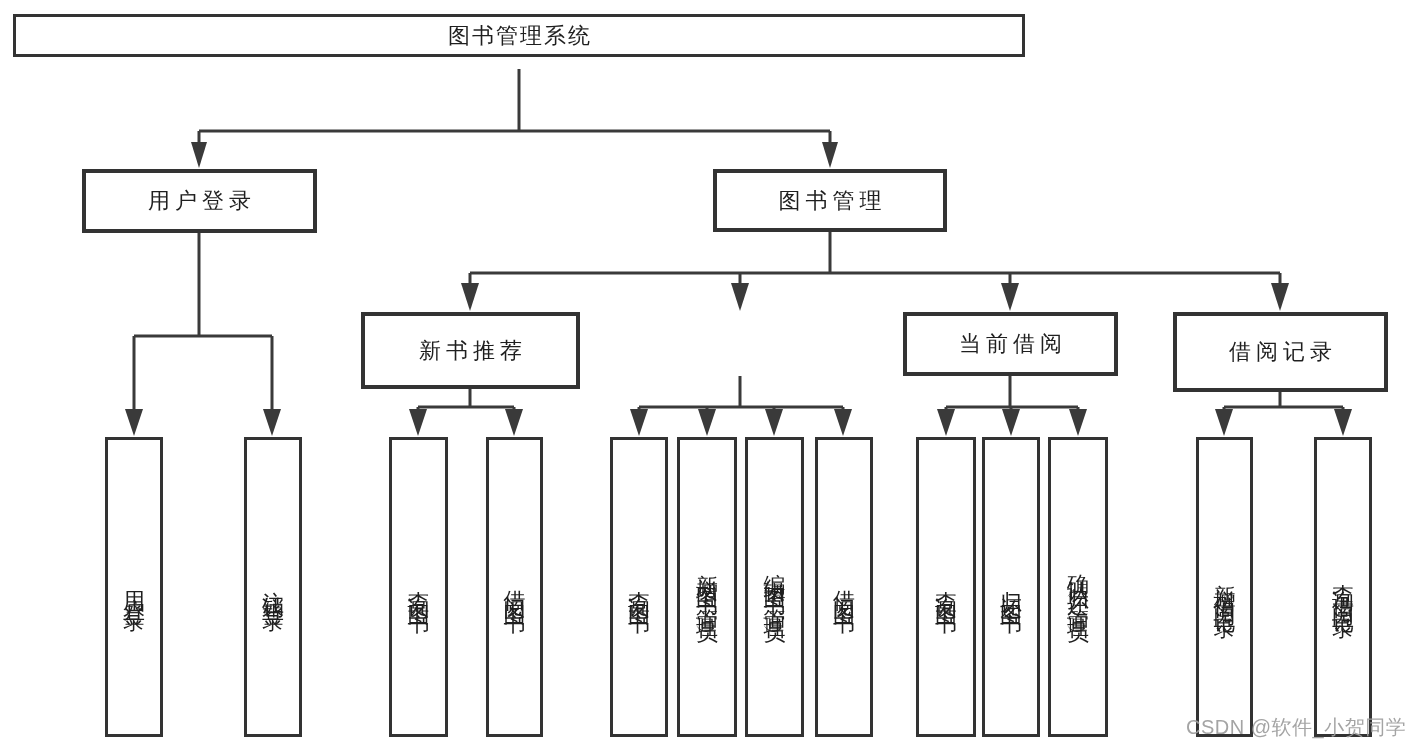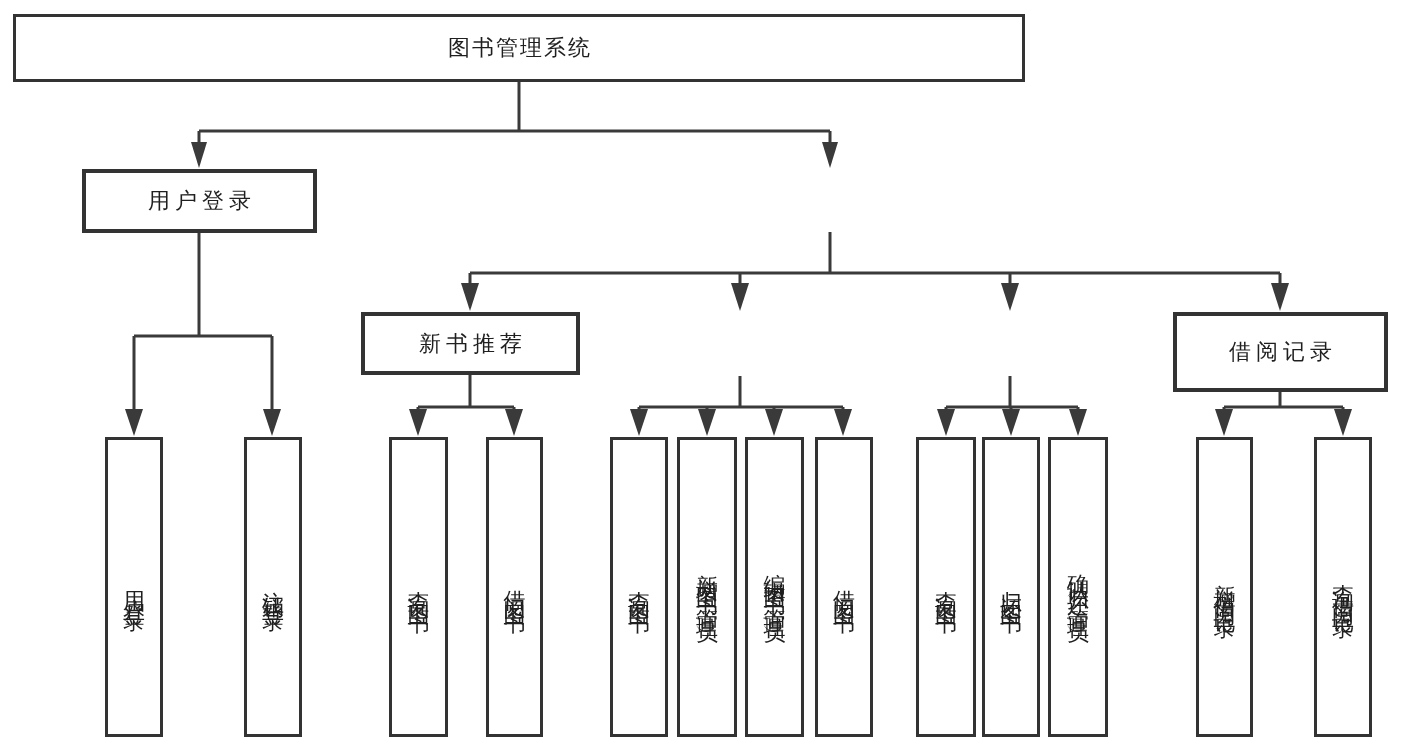--- a/index.html
+++ b/index.html
@@ -108,30 +108,36 @@
       <polygon points="1002,409 1020,409 1011,436" stroke="none"></polygon>
       <polygon points="1069,409 1087,409 1078,436" stroke="none"></polygon>
     </g>
     <g stroke="#3a3a3a" stroke-width="3" fill="#3a3a3a">
       <path d="M1280,376 V407 M1224,407 H1343 M1224,407 V411 M1343,407 V411" fill="none"></path>
       <polygon points="1215,409 1233,409 1224,436" stroke="none"></polygon>
       <polygon points="1334,409 1352,409 1343,436" stroke="none"></polygon>
     </g>
   </svg>
 
-  <div class="box" style="left:13px; top:14px; width:1012px; height:68px;">
+  <div class="box" style="left:13px; top:14px; width:1012px; height:43px;">
     <span class="hlabel root-label">图书管理系统</span>
   </div>
 
   <div class="box lvl" style="left:82px; top:169px; width:235px; height:64px;">
     <span class="hlabel">用户登录</span>
   </div>
+  <div class="box lvl" style="left:713px; top:169px; width:234px; height:63px;">
+    <span class="hlabel">图书管理</span>
+  </div>
 
-  <div class="box lvl" style="left:361px; top:312px; width:219px; height:63px;">
+  <div class="box lvl" style="left:361px; top:312px; width:219px; height:77px;">
     <span class="hlabel">新书推荐</span>
+  </div>
+  <div class="box lvl" style="left:903px; top:312px; width:215px; height:64px;">
+    <span class="hlabel">当前借阅</span>
   </div>
   <div class="box lvl" style="left:1173px; top:312px; width:215px; height:80px;">
     <span class="hlabel">借阅记录</span>
   </div>
 
   <div class="box" style="left:105px; top:437px; width:58px; height:300px;">
     <span class="vlabel">用户登录</span>
   </div>
   <div class="box" style="left:244px; top:437px; width:58px; height:300px;">
     <span class="vlabel">注销登录</span>
@@ -167,14 +173,15 @@
     <span class="vlabel">确认归还（管理员）</span>
   </div>
 
   <div class="box" style="left:1196px; top:437px; width:57px; height:300px;">
     <span class="vlabel">新增借阅记录</span>
   </div>
   <div class="box" style="left:1314px; top:437px; width:58px; height:300px;">
     <span class="vlabel">查询借阅记录</span>
   </div>
 
+  <div class="watermark">CSDN @软件_小贺同学</div>
 
 </div>
 
 </body></html>

